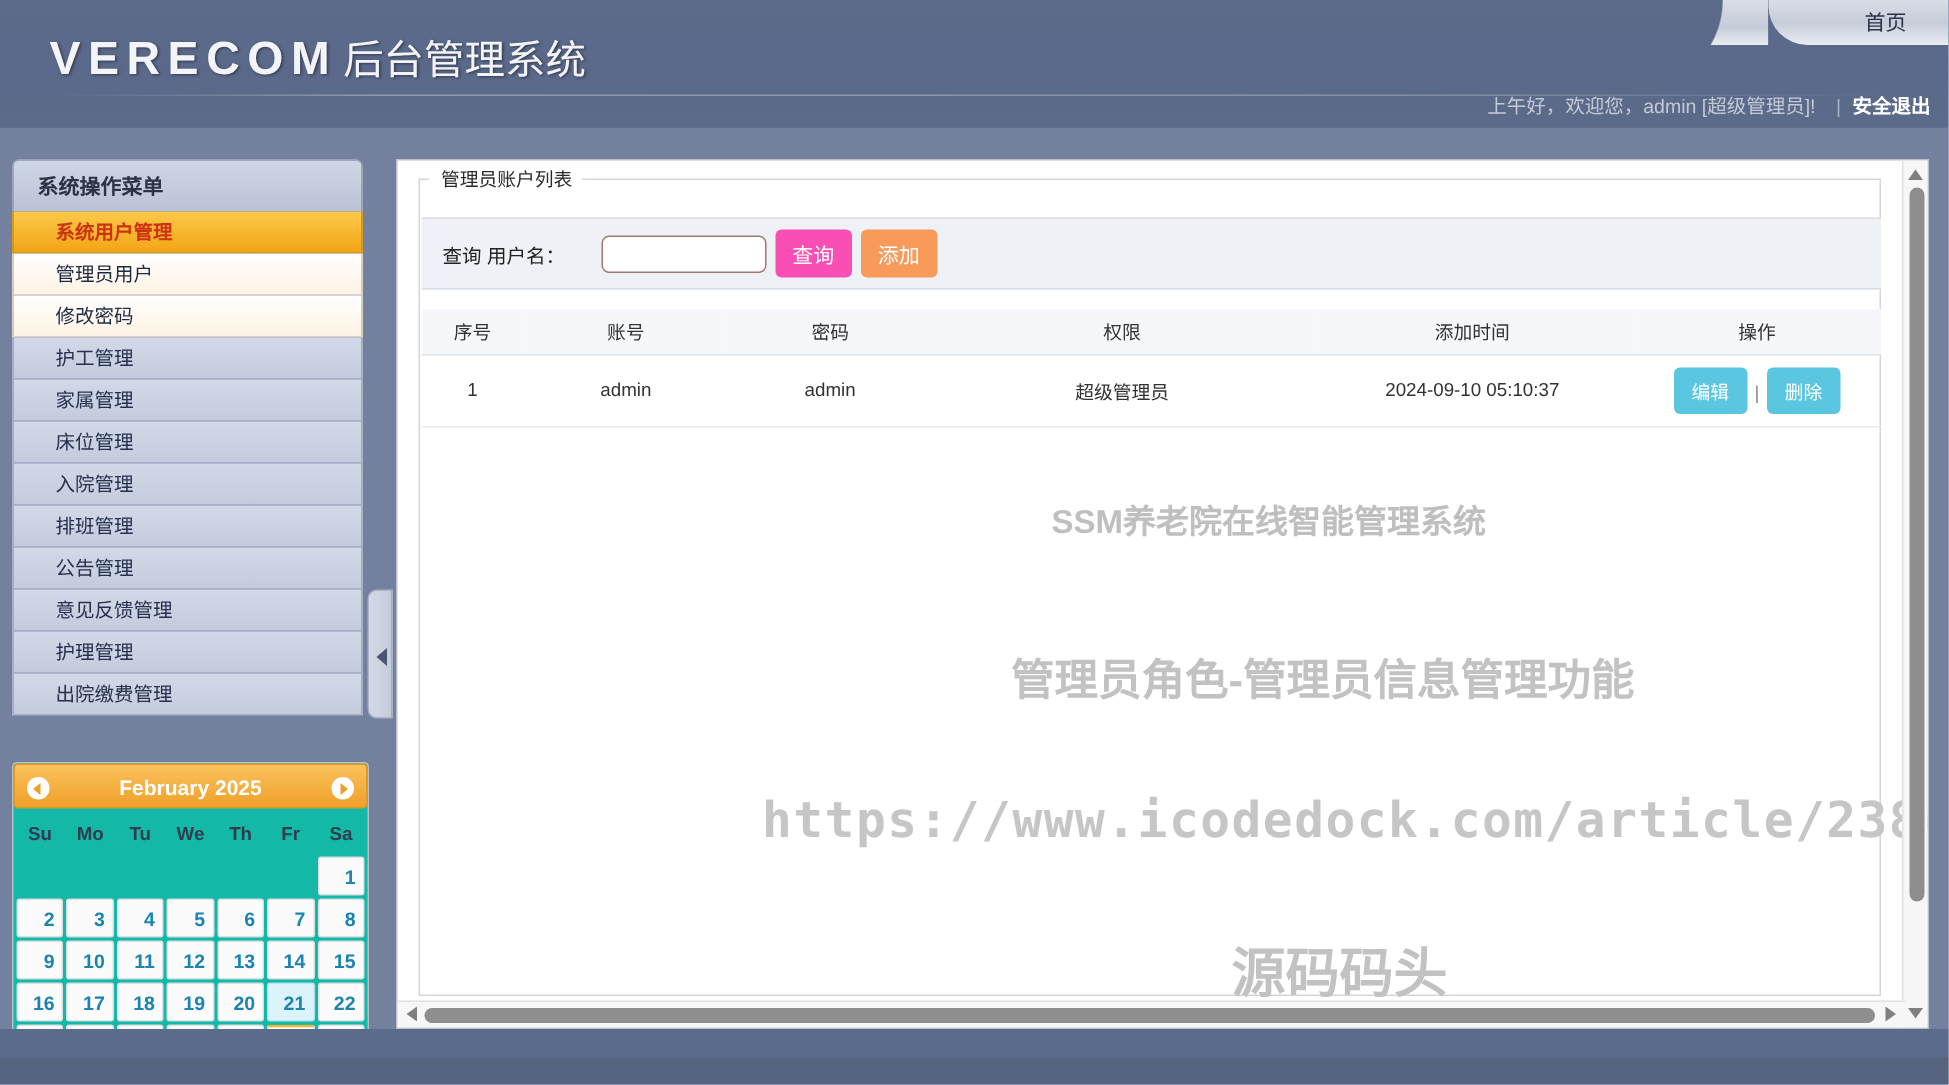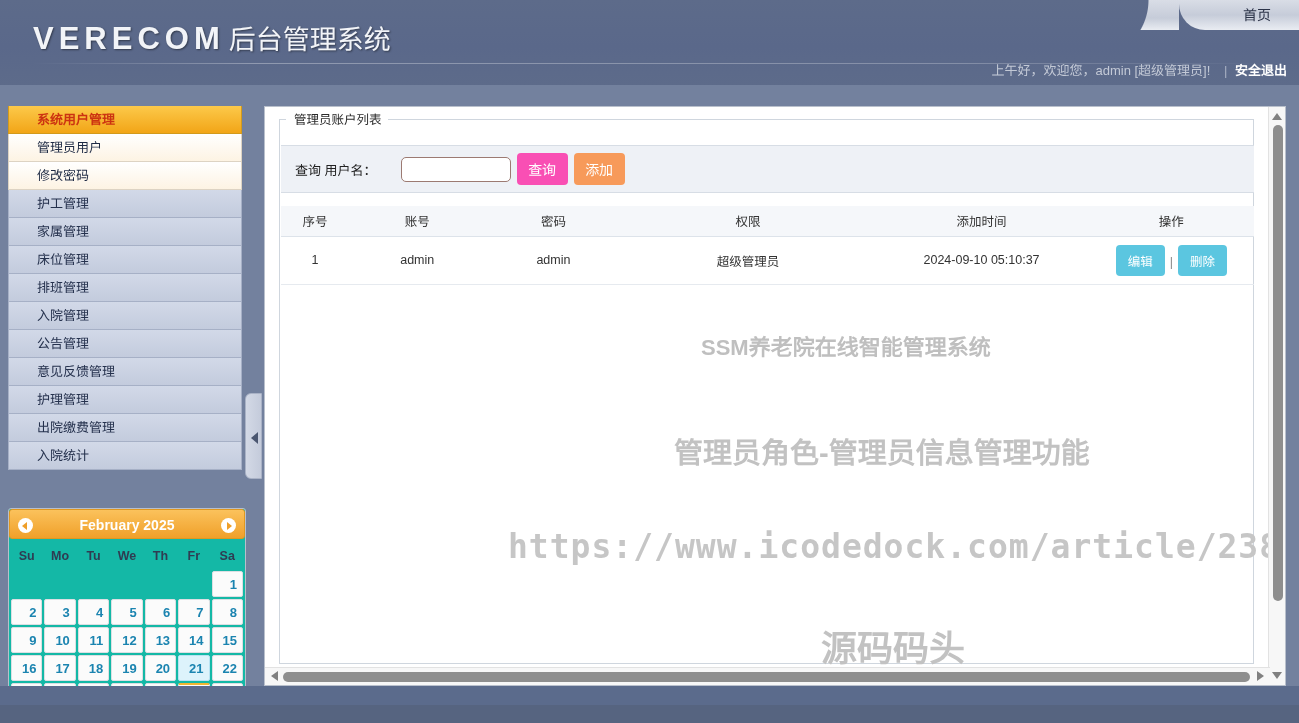--- a/index.html
+++ b/index.html
@@ -421,34 +421,34 @@
   </div>
 
   <div id="welcome">
     <span>上午好，欢迎您，admin [超级管理员]!</span>
     <span class="sep">|</span>
     <span class="logout">安全退出</span>
   </div>
 </div>
 
 <div id="sidebar">
+  <div id="sidebar-title">系统操作菜单</div>
   <div id="menu-list">
       <div class="menu-item active"><span>系统用户管理</span></div>
       <div class="menu-item sub"><span>管理员用户</span></div>
       <div class="menu-item sub"><span>修改密码</span></div>
       <div class="menu-item"><span>护工管理</span></div>
       <div class="menu-item"><span>家属管理</span></div>
       <div class="menu-item"><span>床位管理</span></div>
+      <div class="menu-item"><span>入院管理</span></div>
       <div class="menu-item"><span>排班管理</span></div>
-      <div class="menu-item"><span>入院管理</span></div>
       <div class="menu-item"><span>公告管理</span></div>
       <div class="menu-item"><span>意见反馈管理</span></div>
       <div class="menu-item"><span>护理管理</span></div>
       <div class="menu-item"><span>出院缴费管理</span></div>
-      <div class="menu-item"><span>入院统计</span></div>
     </div>
 </div>
 
 <div id="calendar">
   <div id="cal-header">
     <span class="cal-nav prev"></span>
     <span>February 2025</span>
     <span class="cal-nav next"></span>
   </div>
   <table id="cal-table">

